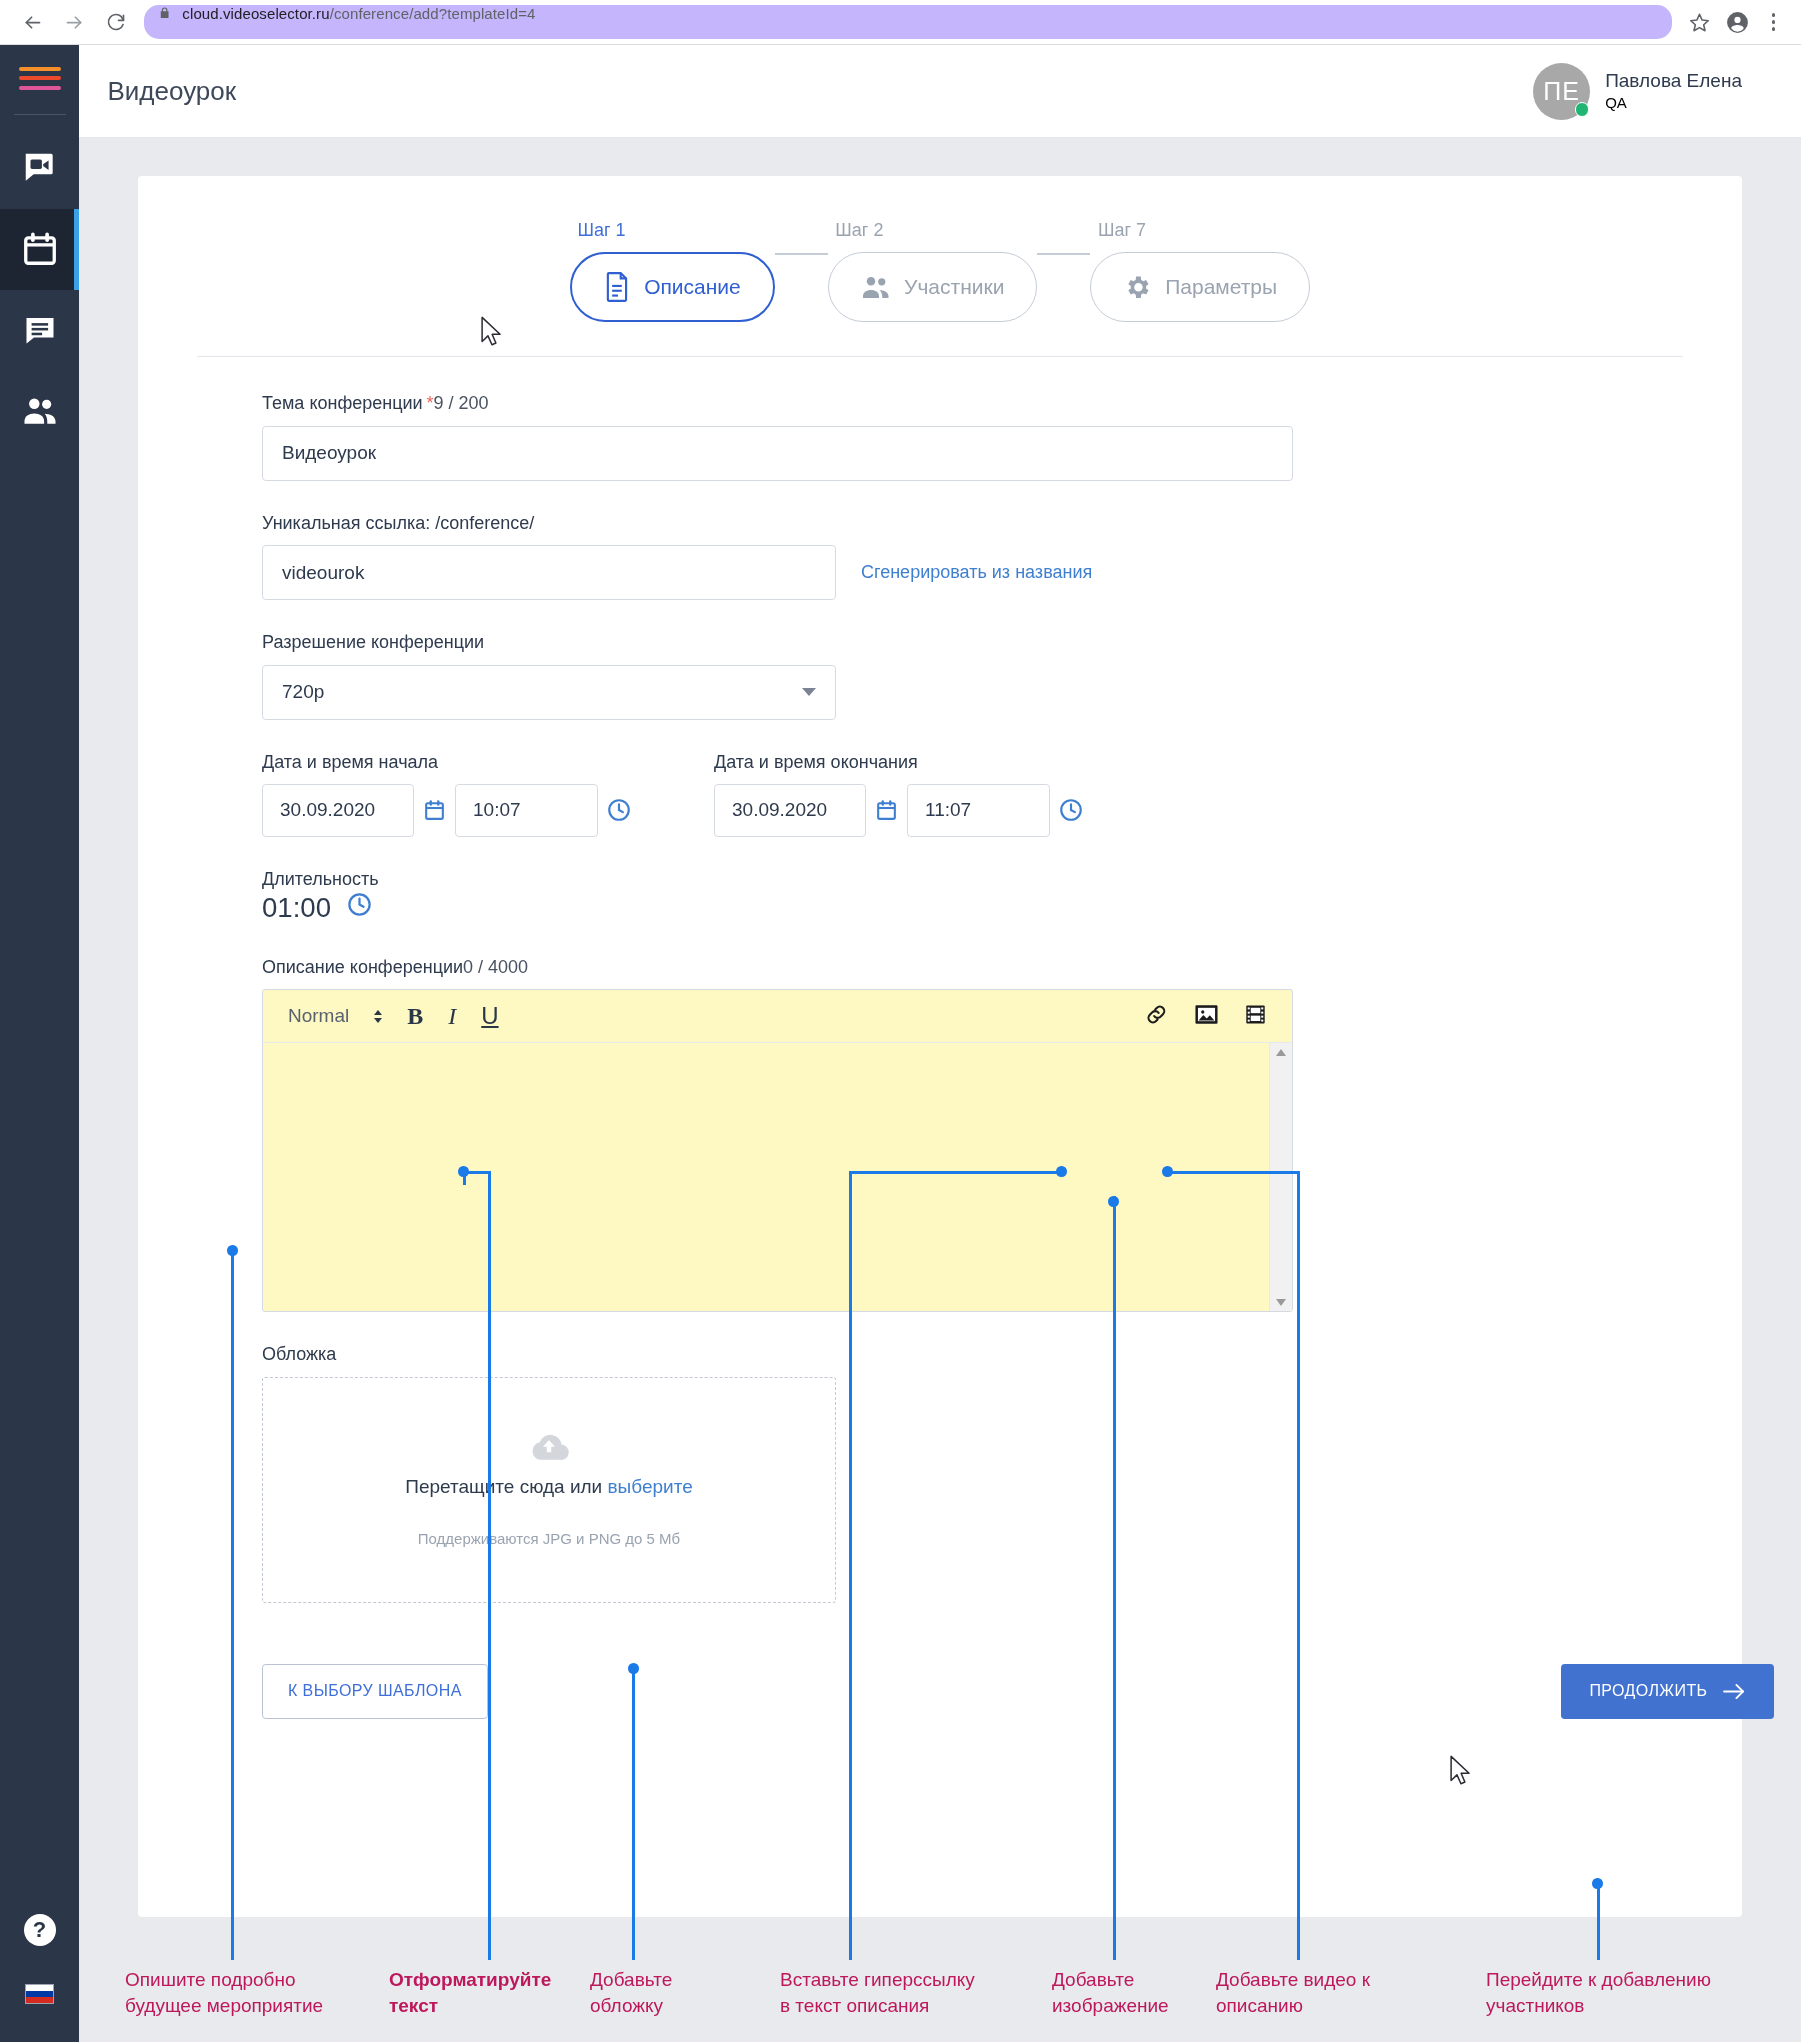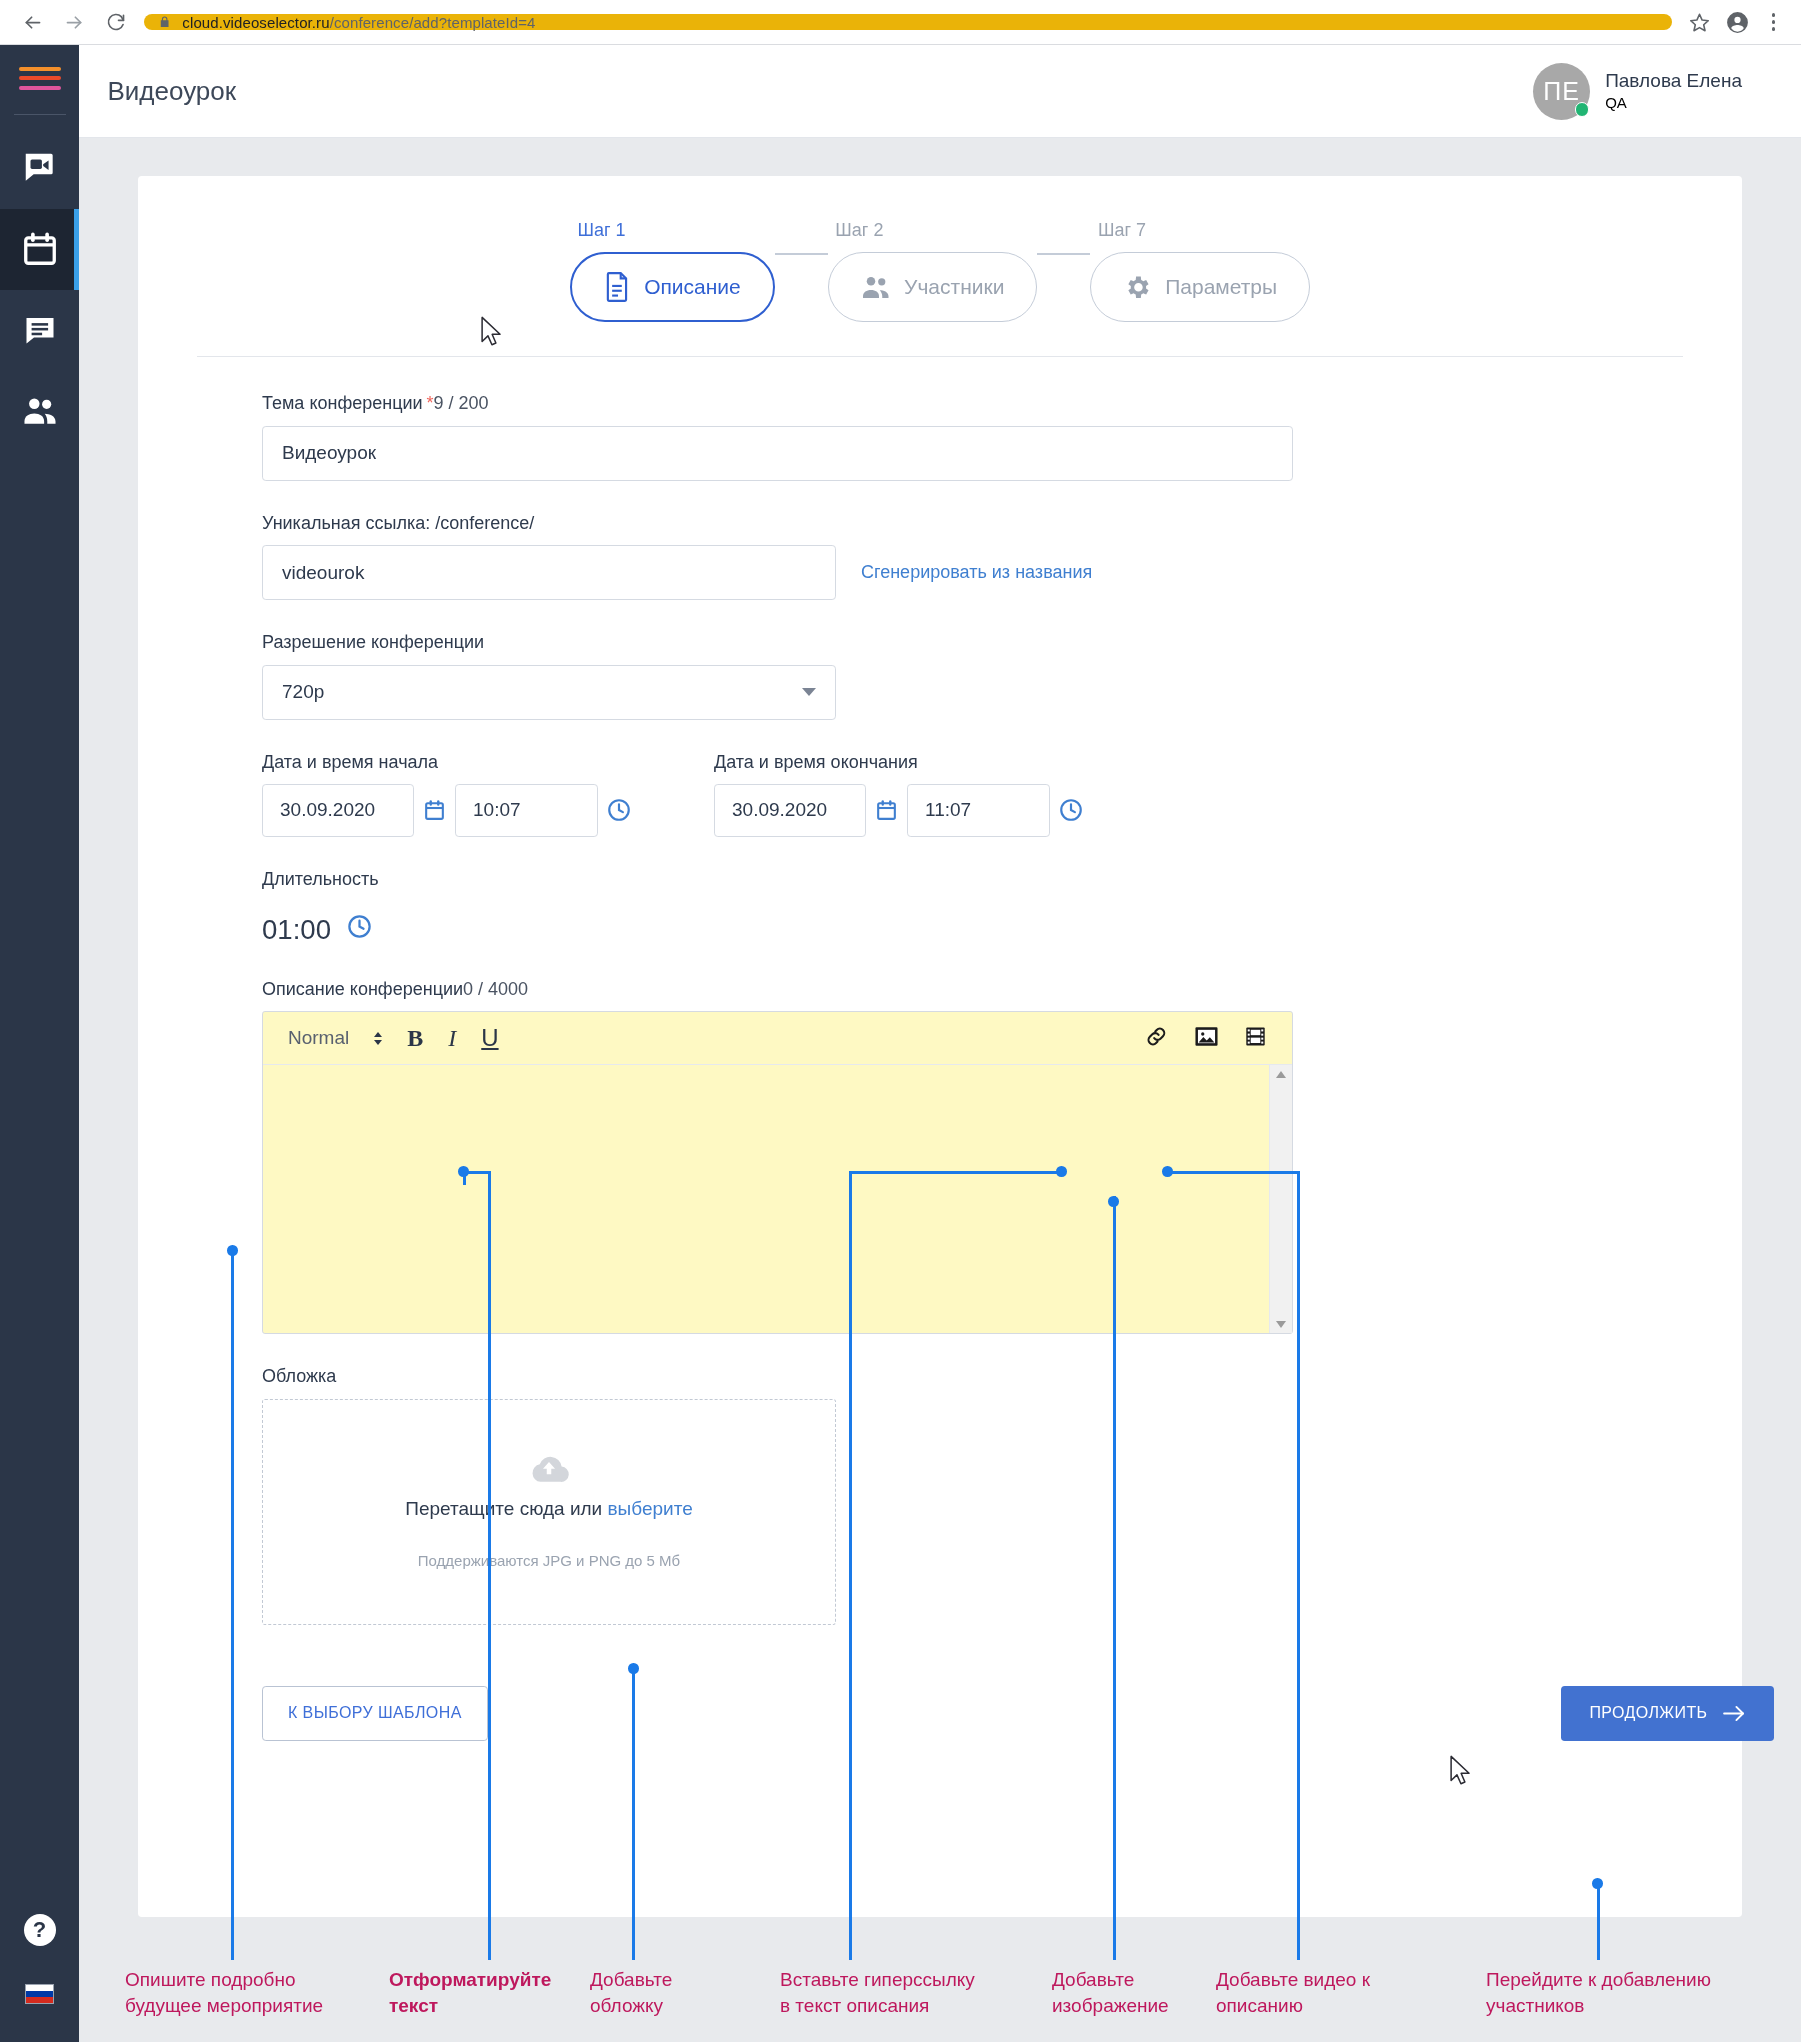--- a/index.html
+++ b/index.html
@@ -16,21 +16,21 @@
   .browser-bar {
     height: 44px; background:#ffffff; display:flex; align-items:center;
     padding: 0 13.3px; gap: 3.8px; position:relative; z-index:5;
   }
   .nav-btn {
     width:38px; height:38px; border-radius:50%; display:flex;
     align-items:center; justify-content:center; color:#5f6368; flex:0 0 auto;
   }
   .nav-btn svg { display:block; }
   .omnibox {
-    flex:1 1 auto; height:16px; background:#eab308; border-radius:15px;
+    flex:1 1 auto; height:34px; background:#c4b5fd; border-radius:15px;
     display:flex; align-items:flex-start; padding:0 13.3px; margin:0 7.6px 0 5.7px;
     gap:11.4px; min-width:0;
   }
   .omnibox .url {
     font-size:15px; color:#202124; white-space:nowrap; overflow:hidden;
     text-overflow:ellipsis; letter-spacing:0.1px;
   }
   .omnibox .url .dim { color:#5f6368; }
   .star-btn { width:32px;height:32px;display:flex;align-items:center;justify-content:center;color:#5f6368;}
   .profile-btn { width:36px;height:36px;display:flex;align-items:center;justify-content:center;color:#5f6368;}
@@ -143,21 +143,21 @@
   .dt-group .flabel { display:block; margin-bottom:11.4px;}
   .dt-row { display:flex; align-items:center; gap:8px; }
   .dt-input {
     height:53px; border:1px solid #d5dae2; border-radius:3.8px; background:#fff;
     display:flex; align-items:center; padding:0 17px; font-size:19px; color:#2e3a4d;
   }
   .dt-date { width:152px; }
   .dt-time { width:143px; }
   .ic-btn { color:#3f7fd0; display:flex; align-items:center; cursor:pointer;}
 
-  .dur-value { font-size:27.6px; color:#2e3a4d; display:flex; align-items:center; gap:15px; margin-top:23px;}
+  .dur-value { font-size:27.6px; color:#2e3a4d; display:flex; align-items:center; gap:15px; margin-top:1px;}
 
   
   .editor { width:1031px; border:1px solid #d5dae2; border-radius:2.9px; margin-top:11.4px; background:#fef9c3;}
   .ed-toolbar {
     height:53px; border-bottom:1px solid #e6e9ee; display:flex; align-items:center;
     padding:0 25px; justify-content:space-between;
   }
   .ed-left { display:flex; align-items:center; gap:25px;}
   .ed-normal { font-size:19px; color:#5a6personal; }
   .ed-normal { font-size:19px; color:#59616f; }

